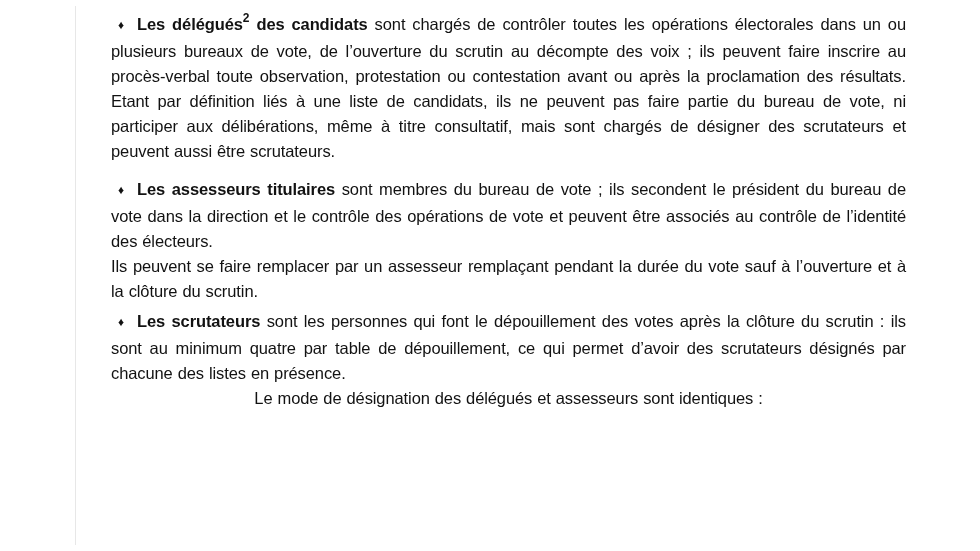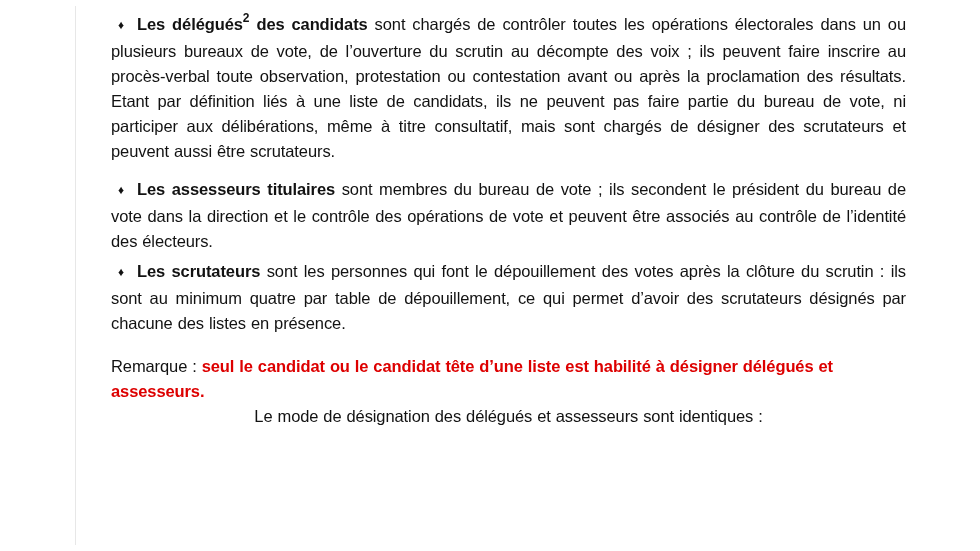--- a/index.html
+++ b/index.html
@@ -68,21 +68,21 @@
 <body>
 
 <div class="scan-line"></div>
 
 <div class="content">
 
   <p class="p-delegates"><span class="bullet">♦</span><b>Les délégués</b><sup class="fnote">2</sup><b> des candidats</b><span> sont chargés de contrôler toutes les opérations électorales dans un ou plusieurs bureaux de vote, de l’ouverture du scrutin au décompte des voix ; ils peuvent faire inscrire au procès-verbal toute observation, protestation ou contestation avant ou après la proclamation des résultats. Etant par définition liés à une liste de candidats, ils ne peuvent pas faire partie du bureau de vote, ni participer aux délibérations, même à titre consultatif, mais sont chargés de désigner des scrutateurs et peuvent aussi être scrutateurs.</span></p>
 
   <p class="p-assessors"><span class="bullet">♦</span><b>Les assesseurs titulaires</b><span> sont membres du bureau de vote ; ils secondent le président du bureau de vote dans la direction et le contrôle des opérations de vote et peuvent être associés au contrôle de l’identité des électeurs.</span></p>
 
+  <p class="p-assessors-cont"><span>Ils peuvent se faire remplacer par un assesseur remplaçant pendant la durée du vote sauf à l’ouverture et à la clôture du scrutin.</span></p>
 
   <p class="p-scrutineers"><span class="bullet">♦</span><b>Les scrutateurs</b><span> sont les personnes qui font le dépouillement des votes après la clôture du scrutin : ils sont au minimum quatre par table de dépouillement, ce qui permet d’avoir des scrutateurs désignés par chacune des listes en présence.</span></p>
 
 
-  <p class="p-remark"><span>Remarque : </span><span class="red">seul le candidat ou le candidat tête d’une liste est habilité à désigner délégués et assesseurs.</span></p>
 
   <p class="p-closing">Le mode de désignation des délégués et assesseurs sont identiques :</p>
 
 </div>
 
 </body></html>

